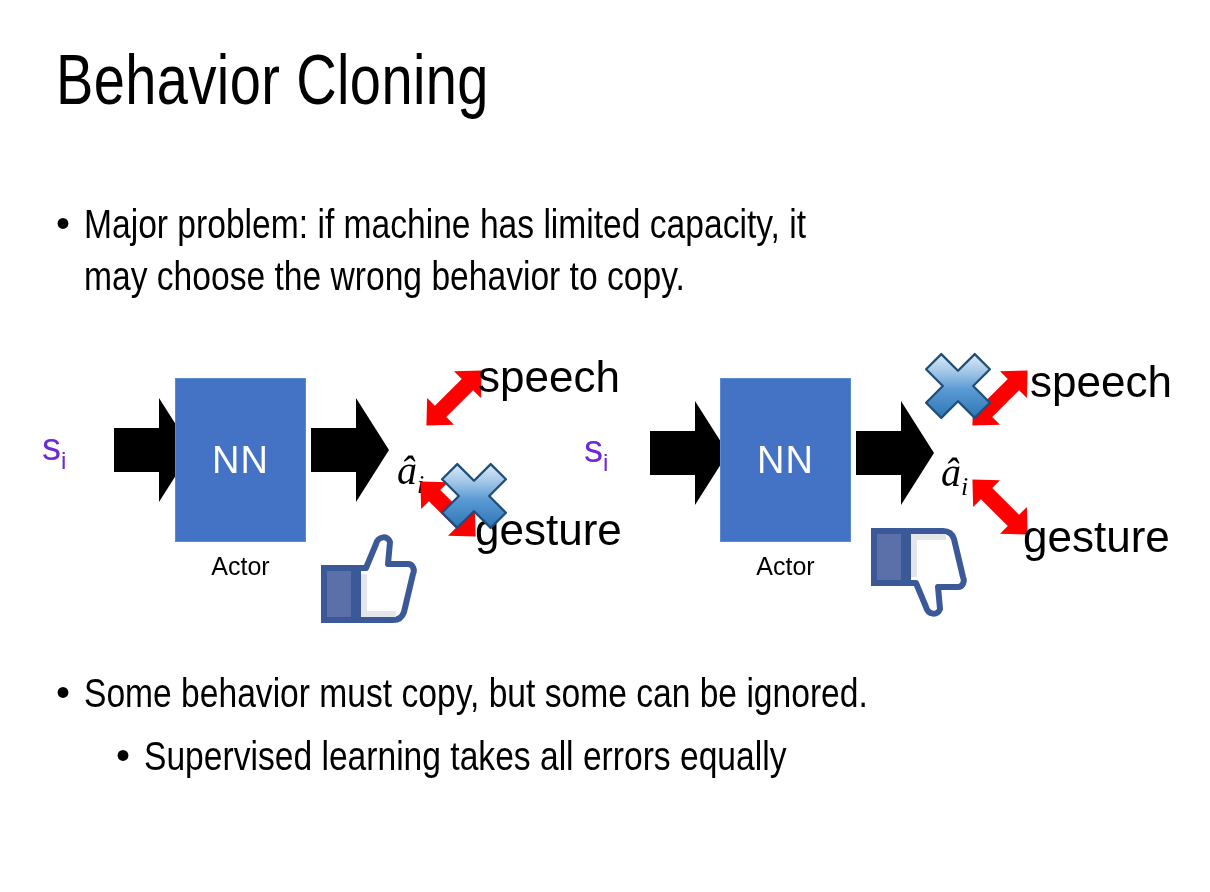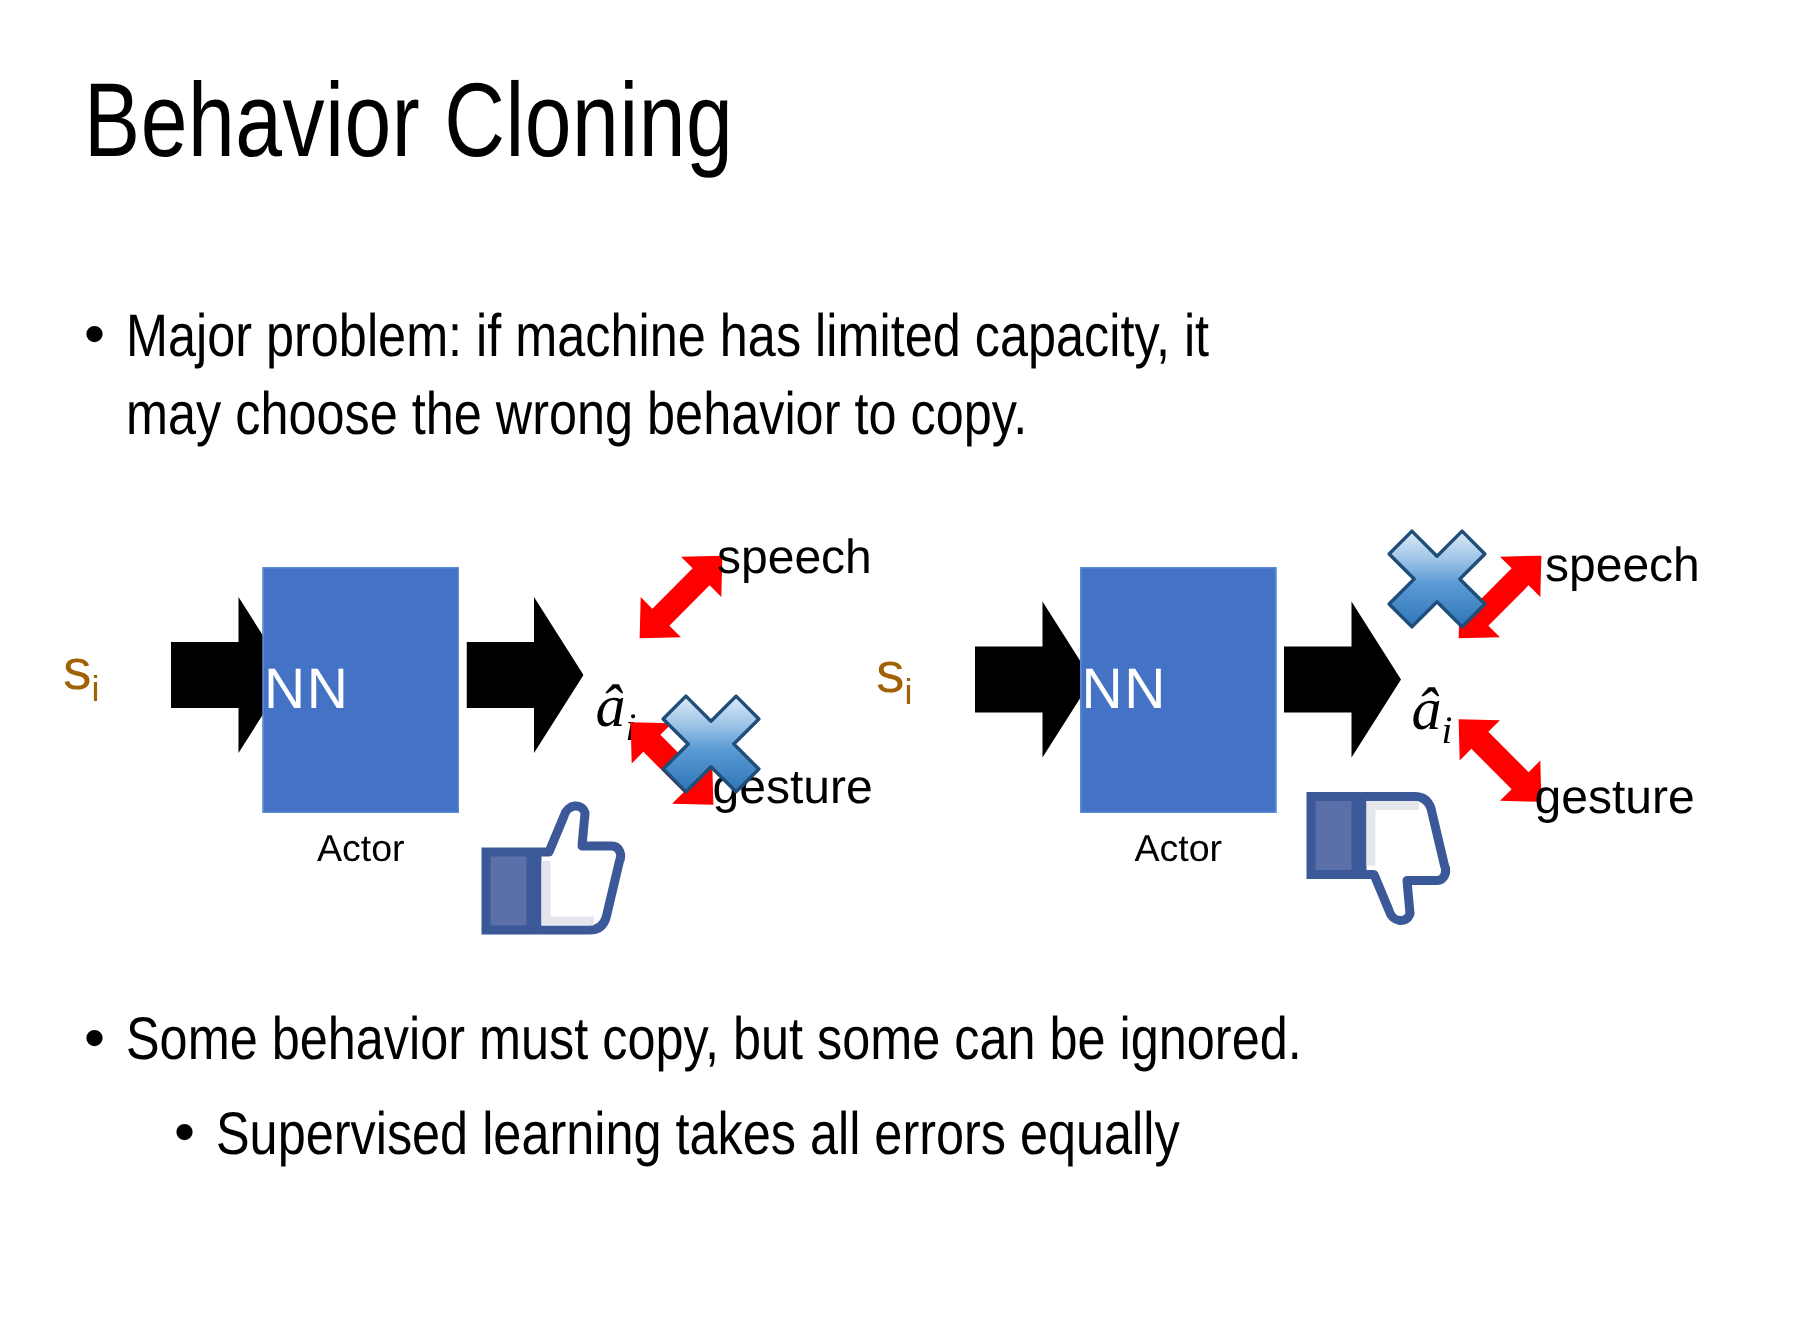--- a/index.html
+++ b/index.html
@@ -67,37 +67,37 @@
     width: 600px;
     height: 300px;
   }
   #diagram-left  { left: 18px; }
   #diagram-right { left: 580px; }
 
   .s-label {
     position: absolute;
     font-family: "Liberation Sans", sans-serif;
     font-size: 38px;
-    color: #a16207;
+    color: #6d28d9;
     line-height: 1;
   }
   .s-label .sub {
     font-size: 24px;
     vertical-align: sub;
     line-height: 1;
   }
 
   .nn-box {
     position: absolute;
     background: #4472C4;
     border: 1px solid #5B8BD5;
     box-sizing: border-box;
     display: flex;
     align-items: center;
-    justify-content: flex-start;
+    justify-content: center;
     color: #ffffff;
     font-family: "Liberation Sans", sans-serif;
     font-size: 38px;
     font-weight: 400;
     letter-spacing: 1px;
   }
 
   .actor-label {
     position: absolute;
     font-family: "Liberation Sans", sans-serif;
@@ -118,21 +118,21 @@
     margin-top: 15px;
   }
   .a-hat .sub {
     font-size: 26px;
     vertical-align: sub;
   }
 
   .out-label {
     position: absolute;
     font-family: "Liberation Sans", sans-serif;
-    font-size: 32px;
+    font-size: 44px;
     color: #000;
     white-space: nowrap;
     line-height: 1;
   }
 
   .blk-arrow, .red-arrow, .blue-x, .thumb {
     position: absolute;
   }
   .blk-arrow svg, .red-arrow svg, .blue-x svg, .thumb svg { display: block; }
 </style>

